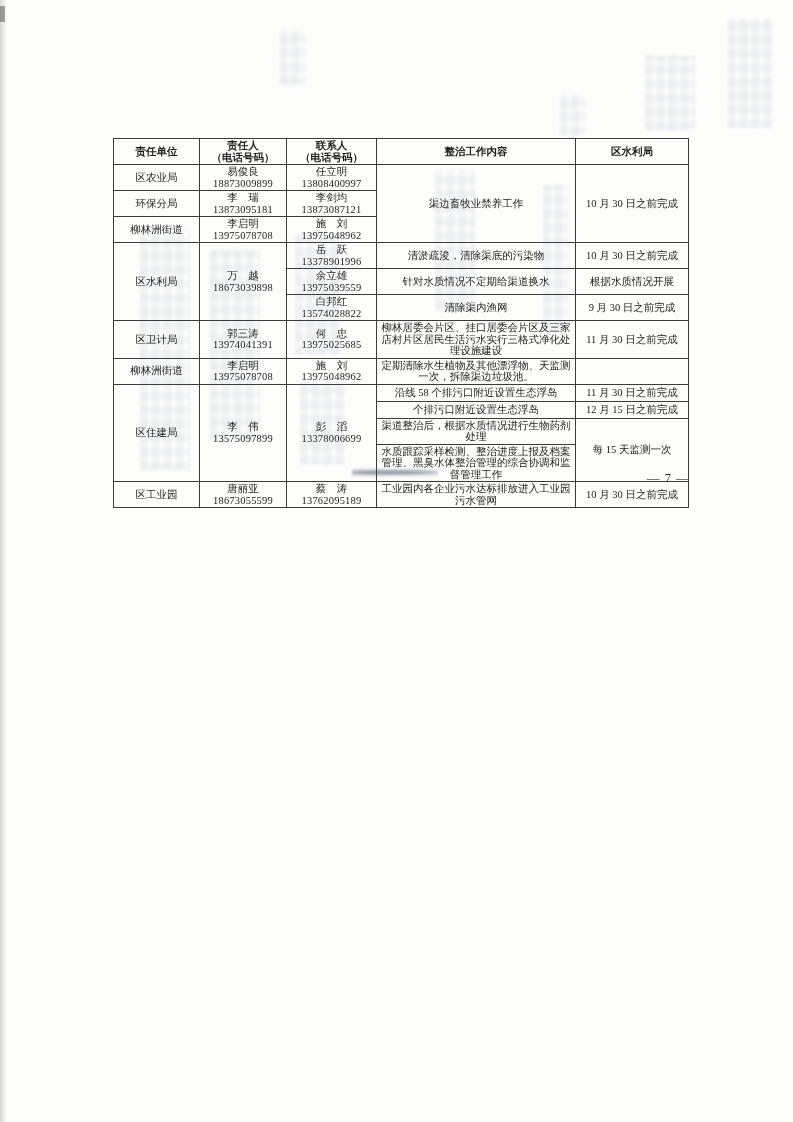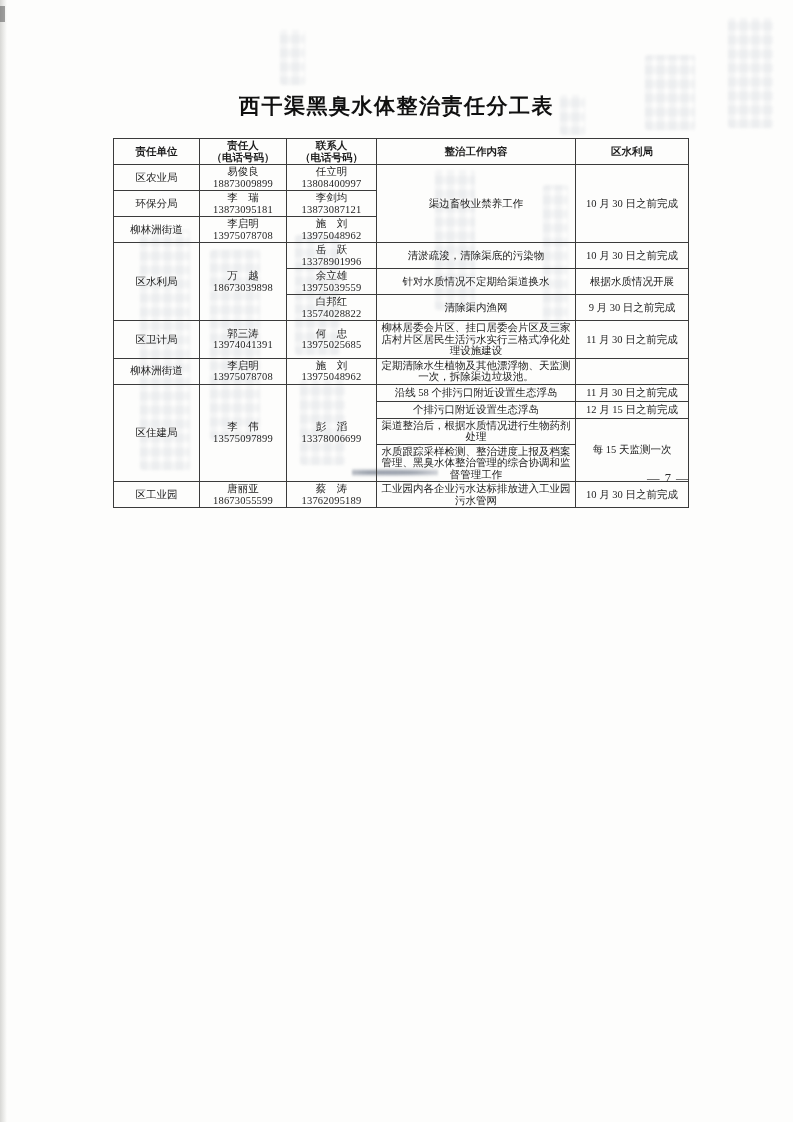--- a/index.html
+++ b/index.html
@@ -73,21 +73,20 @@
   <div class="smudge" style="left:295px;top:235px;width:45px;height:120px"></div>
   <div class="smudge" style="left:300px;top:380px;width:45px;height:85px"></div>
   <div class="smudge" style="left:435px;top:170px;width:40px;height:140px"></div>
   <div class="smudge" style="left:543px;top:185px;width:25px;height:145px"></div>
   <div class="smudge" style="left:645px;top:55px;width:50px;height:75px"></div>
   <div class="smudge" style="left:728px;top:18px;width:45px;height:110px"></div>
   <div class="smudge" style="left:280px;top:30px;width:25px;height:55px"></div>
   <div class="smudge" style="left:560px;top:95px;width:25px;height:40px"></div>
   <div class="ink-smudge"></div>
 
-  <div class="title">西干渠黑臭水体整治责任分工表</div>
 
   <table class="tbl">
     <colgroup>
       <col style="width:86px">
         <col style="width:87px">
         <col style="width:90px">
         <col style="width:199px">
         <col style="width:113px">
     </colgroup>
     <thead>

